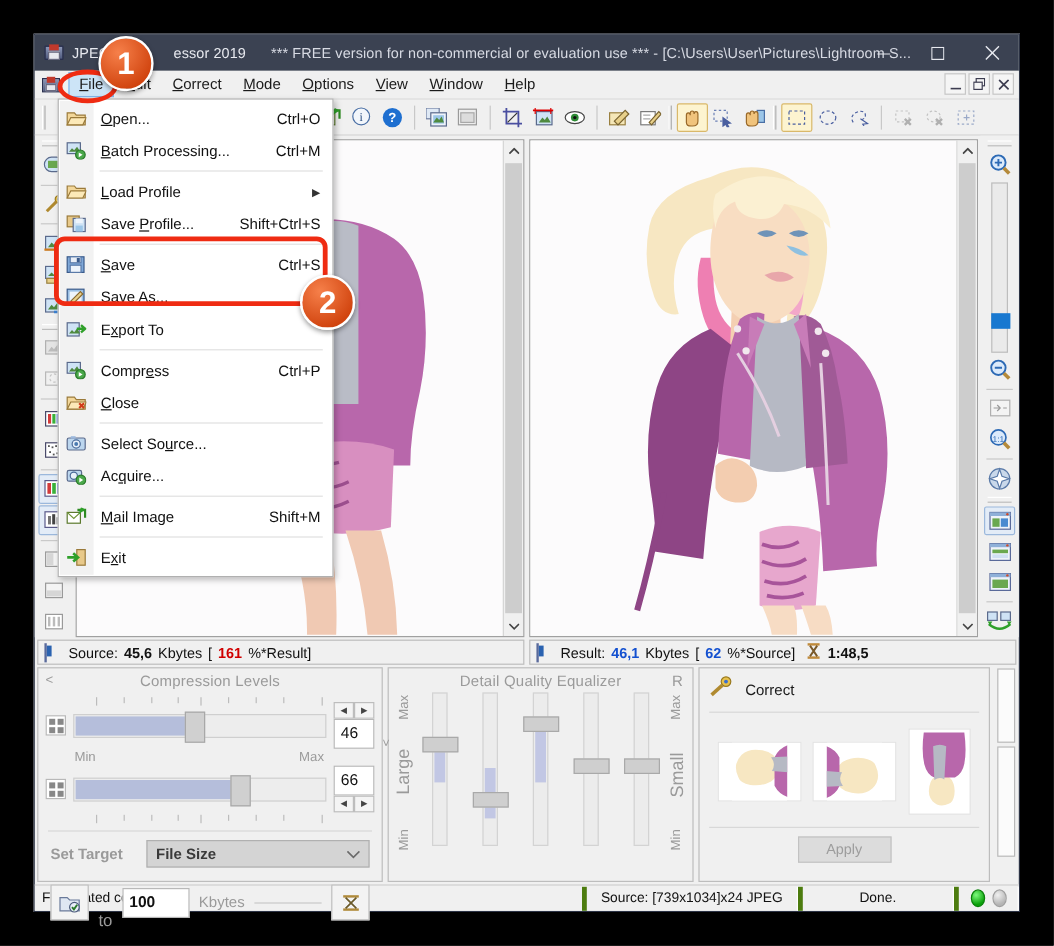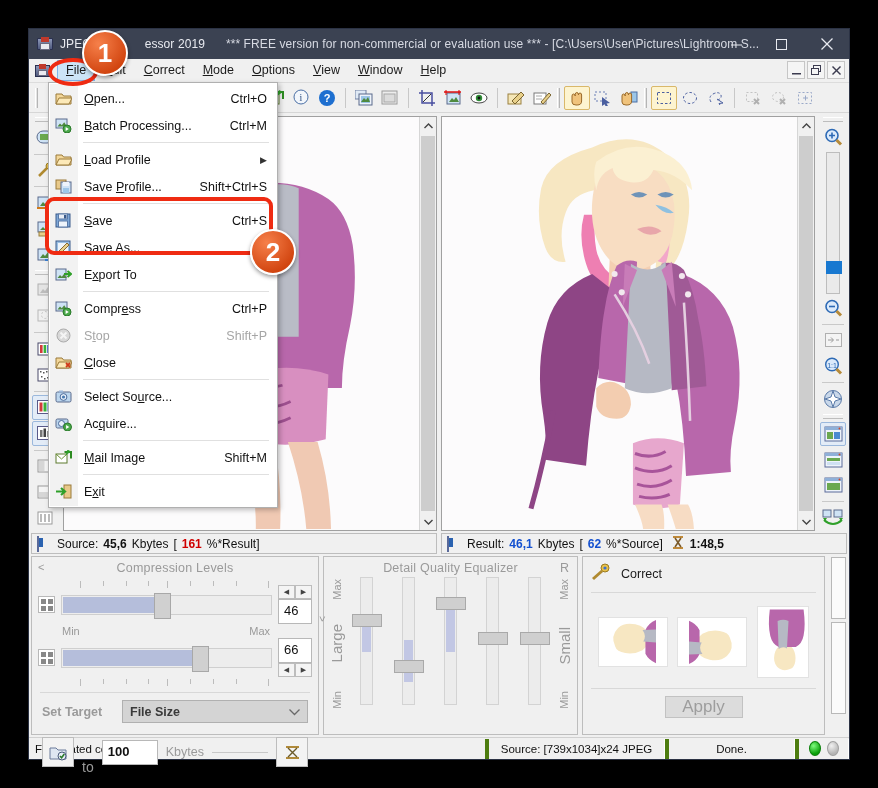--- a/index.html
+++ b/index.html
@@ -216,21 +216,21 @@
   .eq-col { width: 42px; position: relative; display:flex; justify-content:center; }
   .eq-groove { width: 13px; background:#ececec; border:1px solid #d3d3d3; position:relative; height: 128px; }
   .eq-fill { position:absolute; left:1px; right:1px; background:#c2c7e4; }
   .eq-knob { position:absolute; left:-9px; width:30px; height:13px; background:#cfcfcf; border:1px solid #a9a9a9; }
   
   .corr-head { display:flex; align-items:center; gap:10px; padding: 6px 8px 0; }
   .thumbs { display:flex; align-items:center; justify-content:space-around; padding: 6px 10px 0; height: 78px; }
   .thumb { background:#fff; border:1px solid #e2e2e2; display:flex; align-items:center; justify-content:center; overflow:hidden; }
   .apply-btn {
     width: 78px; height: 22px; margin: 0 auto; background:#dcdcdc; border:1px solid #c2c2c2;
-    color:#9d9d9d; font-size:17px; display:flex; align-items:center; justify-content:center;
+    color:#9d9d9d; font-size:12px; display:flex; align-items:center; justify-content:center;
   }
   
   .statusbar {
     height: 22px; background:#f0f0f0; border-top:1px solid #d0d0d0;
     display:flex; align-items:center; font-size:11.5px; color:#111; flex:none;
   }
   .sb-cell { padding: 0 6px; height: 20px; display:flex; align-items:center; }
   .sb-cell.bordered { border-left:4px solid #4d7c0f; border-right:1px solid #fff; }
   .led { width:12px; height:15px; border-radius:50%; display:inline-block; }
   .led.green { background: radial-gradient(circle at 35% 30%, #7dfb7d, #0aa00a 70%); border:1px solid #0a800a;}
@@ -1149,30 +1149,20 @@
             <rect x="1" y="1" width="11" height="9" fill="#cfe3f5" stroke="#5a6a8c"></rect>
             <path d="M2.5 8.5 l2.5 -3 1.8 1.8 2.4 -3 2.8 4.2z" fill="#4f8a3f"></path>
             <circle cx="12" cy="11" r="4" fill="#4aa84a" stroke="#2a7a2a"></circle>
             <path d="M10.6 9 L13.8 11 L10.6 13z" fill="#fff"></path>
           </svg>
       </span>
       <span class="dd-label">Compr<u>e</u>ss</span>
       <span class="dd-accel">Ctrl+P</span>
     </div>
 
-    <div class="dd-item disabled">
-      <span class="dd-ico">
-        <svg width="17" height="15" viewBox="0 0 17 15">
-            <circle cx="8.5" cy="7.5" r="6.5" fill="#d8d8d8" stroke="#aaa"></circle>
-            <path d="M5.5 4.5 L11.5 10.5 M11.5 4.5 L5.5 10.5" stroke="#f4f4f4" stroke-width="2"></path>
-          </svg>
-      </span>
-      <span class="dd-label">S<u>t</u>op</span>
-      <span class="dd-accel">Shift+P</span>
-    </div>
 
     <div class="dd-item">
       <span class="dd-ico">
         <svg width="17" height="15" viewBox="0 0 17 15">
             <path d="M1 3 h6 l1.6 2 h7.4 v8 h-15z" fill="#f3d79a" stroke="#9a7a3a"></path>
             <path d="M1 13 l3 -6 h13 l-3 6z" fill="#fce9b8" stroke="#9a7a3a"></path>
             <path d="M11 8 l4 4 M15 8 l-4 4" stroke="#d03a1a" stroke-width="1.8"></path>
           </svg>
       </span>
       <span class="dd-label"><u>C</u>lose</span>

